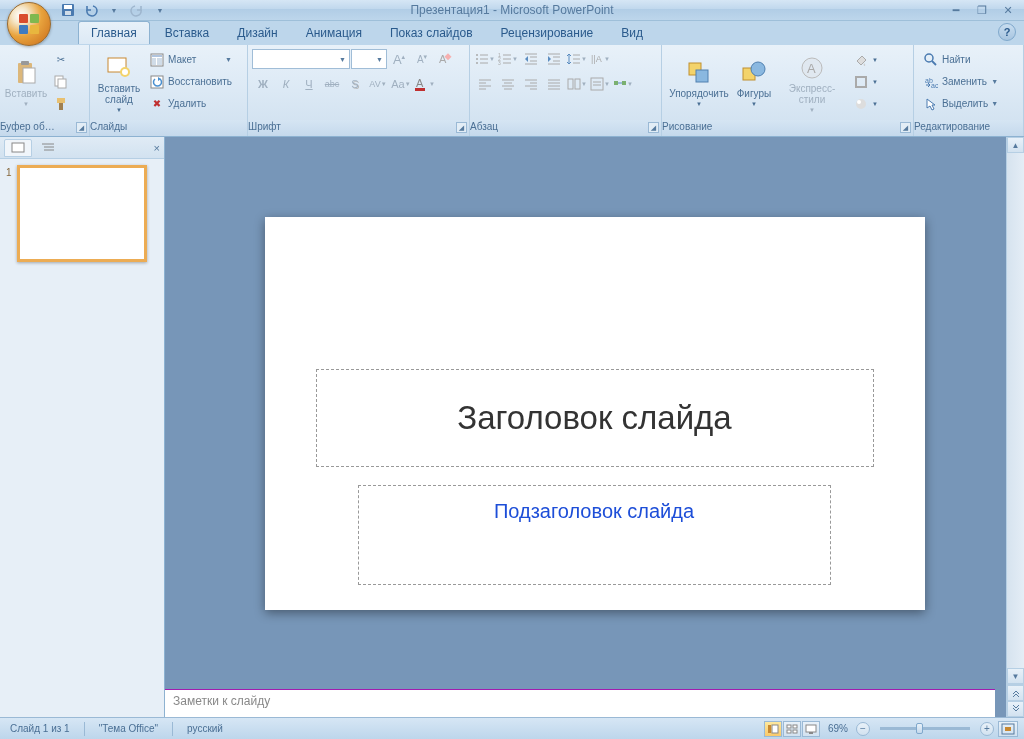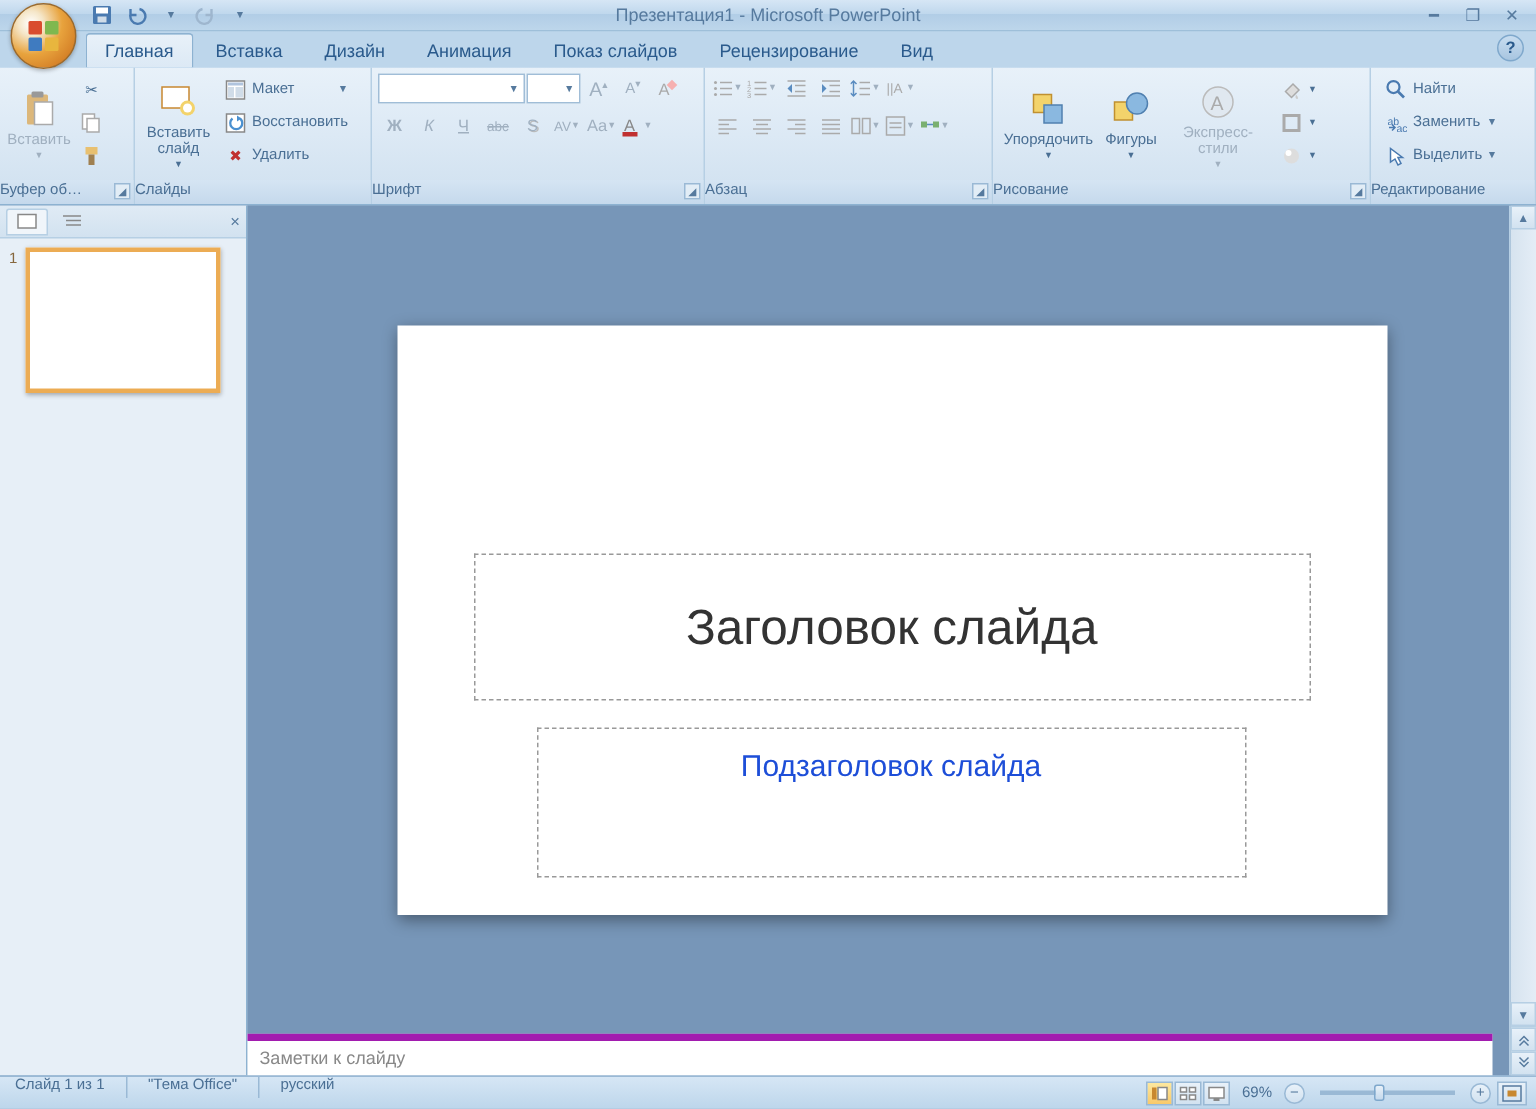--- a/index.html
+++ b/index.html
@@ -7,21 +7,21 @@
 .titlebar{height:21px;background:linear-gradient(to bottom,#d6e6f5 0%,#c0d8ed 45%,#b1cde6 46%,#bdd6eb 100%);display:flex;align-items:center;position:relative;border-bottom:1px solid #9ebfd9}
 .office-orb{width:44px;height:44px;border-radius:50%;background:radial-gradient(circle at 30% 30%,#fff 0%,#f5e6c8 20%,#e8a33d 50%,#c76818 100%);border:1px solid #9a6a2e;position:absolute;left:7px;top:2px;z-index:20;display:flex;align-items:center;justify-content:center;box-shadow:0 1px 3px rgba(0,0,0,.3)}
 .office-orb-inner{display:grid;grid-template-columns:1fr 1fr;gap:1px;width:20px;height:20px}
 .orb-sq{width:9px;height:9px;border-radius:1px}
 .orb-r{background:#d94d2e}.orb-g{background:#7fb84f}.orb-b{background:#3f7bc0}.orb-y{background:#e8b63e}
 .qat{display:flex;align-items:center;gap:3px;margin-left:58px;height:100%}
 .qat-btn{width:20px;height:20px;display:flex;align-items:center;justify-content:center;border-radius:2px;cursor:pointer}
 .title-text{position:absolute;left:50%;transform:translateX(-50%);color:#567a9e;font-size:12px}
 .win-controls{margin-left:auto;display:flex;gap:6px;align-items:center;padding-right:6px}
 .win-btn{width:20px;height:16px;display:flex;align-items:center;justify-content:center;cursor:pointer;color:#567a9e}
-.tabstrip{height:24px;display:flex;align-items:center;padding-left:57px;gap:2px;background:linear-gradient(to bottom,#bdd6eb,#bdd6eb);position:relative}
+.tabstrip{height:24px;display:flex;align-items:flex-start;padding-left:78px;gap:2px;background:linear-gradient(to bottom,#bdd6eb,#bdd6eb);position:relative}
 .tab{padding:4px 12px;color:#2a5a8c;cursor:pointer;border:1px solid transparent;border-bottom:none;border-radius:3px 3px 0 0;font-size:12px}
 .tab.active{background:linear-gradient(to bottom,#e8f1f9,#dce9f5);border-color:#8db2d1;color:#2a5a8c;font-weight:400}
 .help-btn{position:absolute;right:8px;top:2px;width:18px;height:18px;border-radius:50%;background:linear-gradient(#c8ddf0,#a8c5e0);border:1px solid #7fa8cc;display:flex;align-items:center;justify-content:center;color:#2a5a8c;cursor:pointer;font-size:11px;font-weight:bold}
 .ribbon{height:92px;background:linear-gradient(to bottom,#e8f1f9 0%,#dce9f5 50%,#cfe0ef 100%);border-bottom:1px solid #8db2d1;display:flex}
 .ribbon-group{border-right:1px solid #b6cfe4;display:flex;flex-direction:column;padding:3px 4px 0 4px;height:100%}
 .ribbon-group-body{flex:1;display:flex}
 .ribbon-group-label{height:16px;text-align:left;font-size:10px;color:#4a6f94;background:linear-gradient(to bottom,#d5e5f3,#c5d9ec);margin:0 -4px;padding-top:1px;position:relative}
 .group-launcher{position:absolute;right:2px;top:2px;width:11px;height:11px;border:1px solid #9ab9d5;background:#e2edf6;cursor:pointer;font-size:7px;display:flex;align-items:center;justify-content:center;color:#567a9e}
 .big-btn{width:44px;display:flex;flex-direction:column;align-items:center;justify-content:center;gap:2px;cursor:pointer;border-radius:2px;padding:2px;color:#4a6f94;font-size:10px;text-align:center;line-height:1.1}
 .big-btn-icon{width:26px;height:26px;display:flex;align-items:center;justify-content:center}
@@ -48,22 +48,22 @@
 .editor{flex:1;display:flex;flex-direction:column;position:relative}
 .slide-area{flex:1;display:flex;align-items:center;justify-content:center;background:#7796b8;overflow:hidden;position:relative}
 .slide-canvas{width:660px;height:393px;background:#fff;box-shadow:0 3px 10px rgba(0,0,0,.4);position:relative}
 .text-placeholder{position:absolute;border:1px dashed #999;display:flex;align-items:center;justify-content:center;color:#555}
 .ph-title{left:51px;top:152px;width:558px;height:98px;font-size:33px;color:#333}
 .ph-subtitle{left:93px;top:268px;width:473px;height:100px;font-size:20px;color:#1d4ed8;align-items:flex-start;padding-top:14px}
 .scrollbar-v{width:18px;background:linear-gradient(to right,#d6e3ef,#e4edf6);border-left:1px solid #b6cfe4;position:absolute;right:0;top:0;bottom:0;display:flex;flex-direction:column}
 .sb-btn{height:16px;display:flex;align-items:center;justify-content:center;font-size:8px;color:#567a9e;cursor:pointer;border:1px solid #b6cfe4;background:linear-gradient(#e8f1f9,#d2e2f0)}
 .sb-track{flex:1}
 .sb-navs{border-top:1px solid #b6cfe4}
-.notes-pane{height:28px;background:#fff;border-top:5px solid #a21caf;padding:4px 8px;font-size:12px;color:#888;margin-right:29px}
-.statusbar{height:22px;background:linear-gradient(to bottom,#d6e6f5,#bdd6eb);border-top:1px solid #9ab9d5;display:flex;padding:0 6px;gap:10px;font-size:10px;color:#4a6f94}
+.notes-pane{height:28px;background:#fff;border-top:1px solid #a21caf;padding:4px 8px;font-size:12px;color:#888;margin-right:29px}
+.statusbar{height:22px;background:linear-gradient(to bottom,#d6e6f5,#bdd6eb);border-top:1px solid #9ab9d5;display:flex;align-items:center;padding:0 6px;gap:10px;font-size:10px;color:#4a6f94}
 .status-sep{width:1px;height:14px;background:#9ab9d5}
 .status-item{padding:0 4px}
 .status-right{margin-left:auto;display:flex;align-items:center;gap:4px}
 .view-btns{display:flex;gap:1px}
 .view-btn{width:18px;height:16px;border:1px solid #9ab9d5;background:linear-gradient(#e8f1f9,#d2e2f0);cursor:pointer;display:flex;align-items:center;justify-content:center;font-size:9px;color:#567a9e}
 .view-btn.active{background:linear-gradient(#fde89f,#f9c96a)}
 .zoom-slider{width:90px;height:3px;background:#9ab9d5;position:relative;margin:0 6px}
 .zoom-thumb{position:absolute;left:40%;top:-4px;width:7px;height:11px;background:linear-gradient(#e8f1f9,#c5d9ec);border:1px solid #7fa8cc;border-radius:2px;cursor:pointer}
 .zoom-btn{width:14px;height:14px;border:1px solid #9ab9d5;border-radius:7px;background:linear-gradient(#e8f1f9,#d2e2f0);cursor:pointer;display:flex;align-items:center;justify-content:center;font-size:10px;color:#567a9e}
 svg{display:block}

